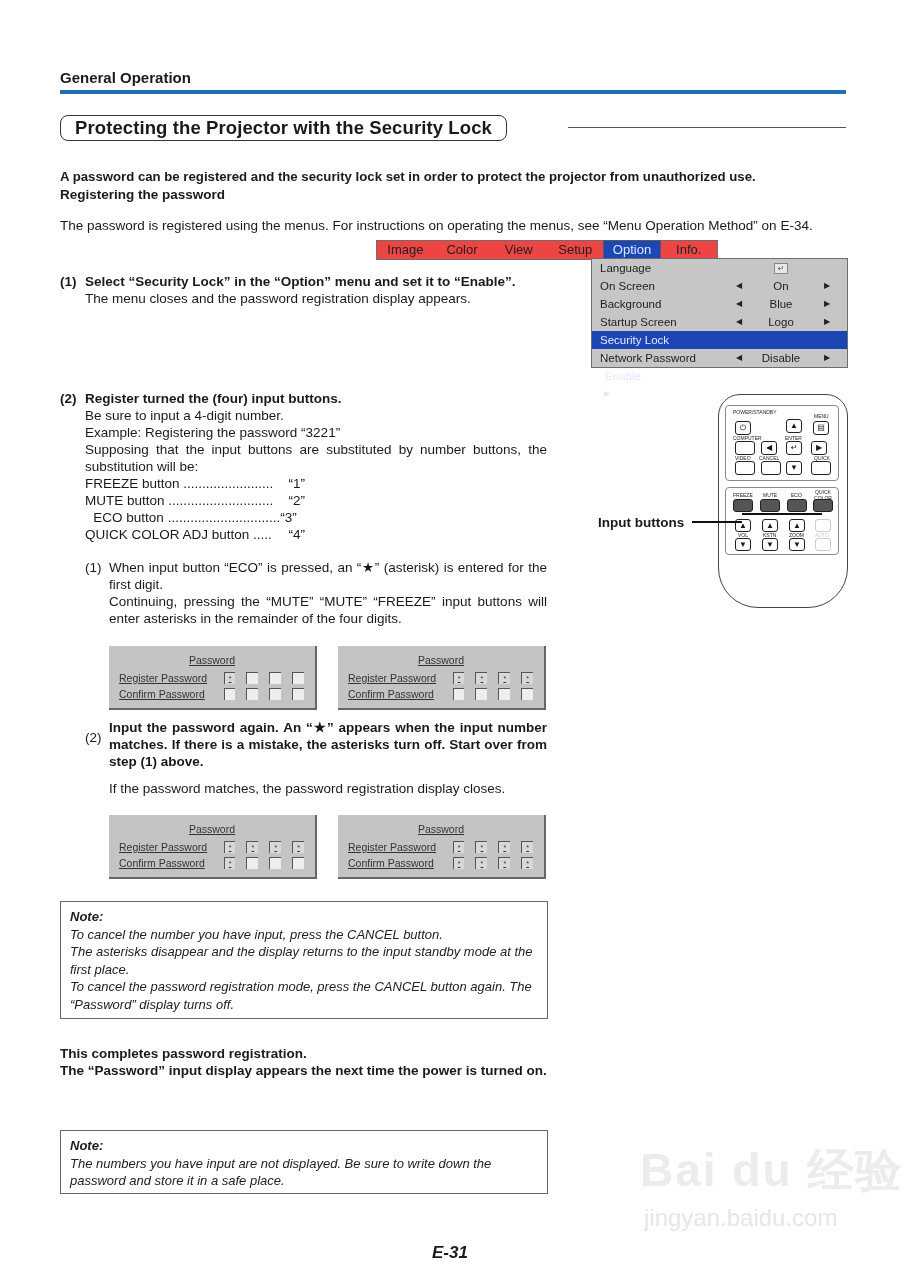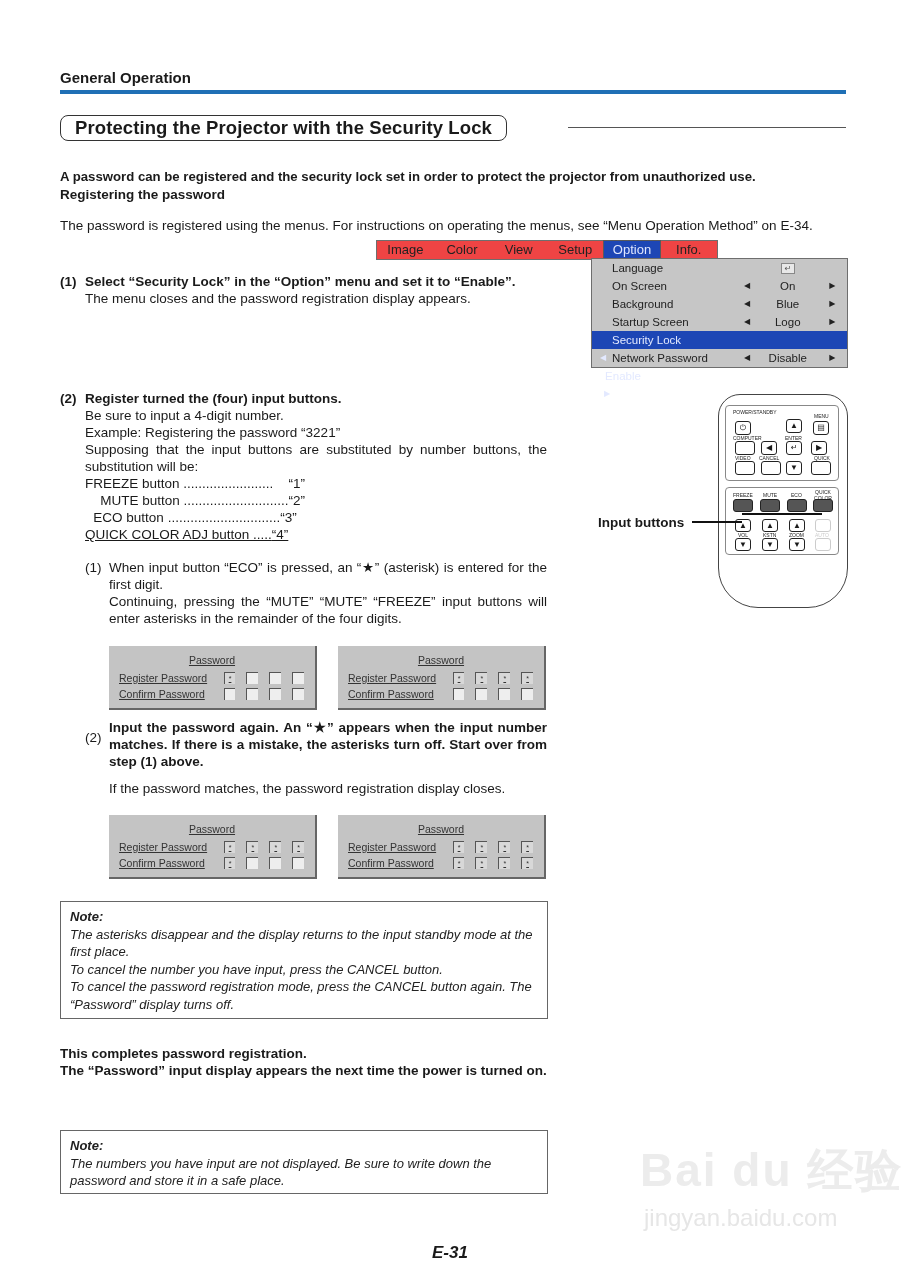--- a/index.html
+++ b/index.html
@@ -13,21 +13,21 @@
   .reg-head{left:60px;top:187px;font-size:13.5px;font-weight:bold;}
   .reg-body{left:60px;top:204px;font-size:13.5px;margin-top:14px;}
   .txt{font-size:13.5px;line-height:17px;}
   .step-num{font-weight:bold;}
   
   .menubar{left:376px;top:240px;width:340px;height:18px;background:#ef4444;border:1px solid #6e6e6e;display:flex;font-size:13px;color:#222;}
   .menubar .tab{flex:1;text-align:center;line-height:18px;}
   .menubar .tab.active{background:#1d46b5;color:#dfe6ff;outline:1px solid #5a5a5a;}
   .menupanel{left:591px;top:258px;width:255px;height:108px;background:#c6c6c6;border:1px solid #6e6e6e;font-size:11.5px;color:#222;}
   .mrow{height:18px;line-height:18px;display:flex;}
-  .mrow .lbl{width:128px;padding-left:8px;margin-left:12px;}
+  .mrow .lbl{width:128px;padding-left:8px;}
   .mrow .la{width:22px;text-align:center;font-size:8px;}
   .mrow .val{width:62px;text-align:center;}
   .mrow .ra{width:30px;text-align:center;font-size:8px;}
   .mrow.sel{background:#1d46b5;color:#e3e9ff;flex-direction:column;}
   .enter-icon{display:inline-block;width:12px;height:9px;border:1px solid #888;background:#e8e8e8;font-size:8px;line-height:9px;color:#555;vertical-align:middle;}
   
   .pwd{width:206px;height:62px;background:#c4c4c4;border-right:2px solid #666;border-bottom:2px solid #666;font-size:10.5px;color:#333;text-decoration:underline;}
   .pwd .ptitle{text-align:center;margin-top:8px;height:16px;}
   .pwd .prow{display:flex;align-items:center;height:16px;padding-left:10px;}
   .pwd .plbl{width:106px;}
@@ -113,29 +113,29 @@
 <div class="abs txt step-num" style="left:60px;top:390px;">(2)</div>
 <div class="abs txt" style="left:85px;top:390px;font-weight:bold;">Register turned the (four) input buttons.</div>
 <div class="abs txt" style="left:85px;top:407px;">Be sure to input a 4-digit number.</div>
 <div class="abs txt" style="left:85px;top:424px;text-align:center;">Example: Registering the password “3221”</div>
 <div class="abs txt" style="left:85px;top:441px;width:462px;text-align:justify;">Supposing that the input buttons are substituted by number buttons, the substitution will be:</div>
 <div class="abs txt" style="left:85px;top:475px;width:220px;">
   <div style="display:flex;justify-content:space-between;">
       <span>FREEZE button ........................</span>
       <span>“1”</span>
     </div>
-  <div style="display:flex;justify-content:flex-end;">
+  <div style="display:flex;justify-content:space-between;">
       <span>MUTE button ............................</span>
       <span>“2”</span>
     </div>
   <div style="display:flex;justify-content:center;">
       <span>ECO button ..............................</span>
       <span>“3”</span>
     </div>
-  <div style="display:flex;justify-content:flex-start;text-decoration:underline;">
+  <div style="display:flex;justify-content:space-between;">
       <span>QUICK COLOR ADJ button .....</span>
       <span>“4”</span>
     </div>
 </div>
 
 <div class="abs txt" style="left:85px;top:559px;">(1)</div>
 <div class="abs txt" style="left:109px;top:559px;width:438px;text-align:justify;">When input button “ECO” is pressed, an “★” (asterisk) is entered for the first digit.</div>
 <div class="abs txt" style="left:109px;top:593px;width:438px;text-align:justify;">Continuing, pressing the “MUTE” “MUTE” “FREEZE” input buttons will enter asterisks in the remainder of the four digits.</div>
 
 <div class="abs pwd" style="left:109px;top:646px;">
@@ -207,22 +207,22 @@
       <span class="plbl">Confirm Password</span>
       <span class="box filled">*</span>
       <span class="box filled">*</span>
       <span class="box filled">*</span>
       <span class="box filled">*</span>
     </div>
   </div>
 
 <div class="abs note" style="left:60px;top:901px;width:488px;height:118px;">
   <div class="nt">Note:</div>
+  <div>To cancel the number you have input, press the CANCEL button.</div>
   <div>The asterisks disappear and the display returns to the input standby mode at the first place.</div>
-  <div>To cancel the number you have input, press the CANCEL button.</div>
   <div>To cancel the password registration mode, press the CANCEL button again. The “Password” display turns off.</div>
 </div>
 
 <div class="abs txt" style="left:60px;top:1045px;font-weight:bold;">This completes password registration.</div>
 <div class="abs txt" style="left:60px;top:1062px;width:488px;font-weight:bold;text-align:justify;">The “Password” input display appears the next time the power is turned on.</div>
 
 <div class="abs note" style="left:60px;top:1130px;width:488px;height:64px;">
   <div class="nt">Note:</div>
   <div>The numbers you have input are not displayed. Be sure to write down the password and store it in a safe place.</div>
 </div>

